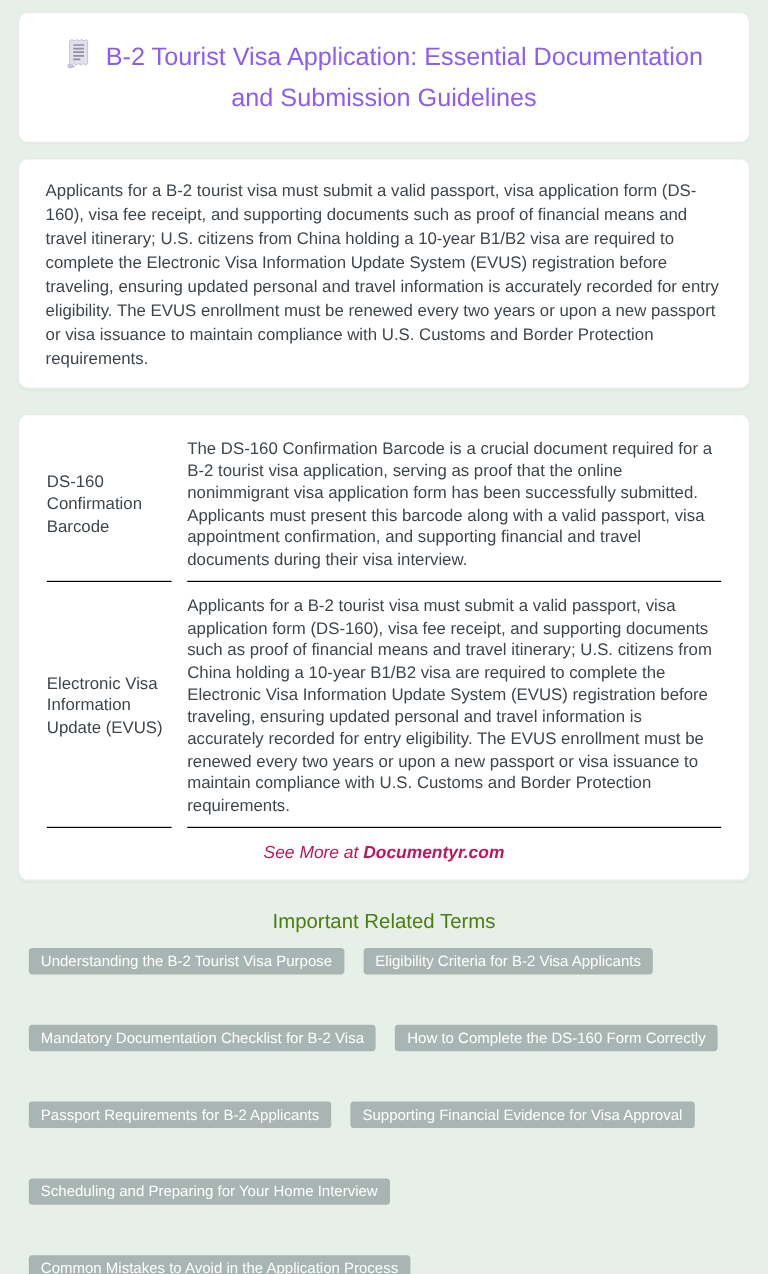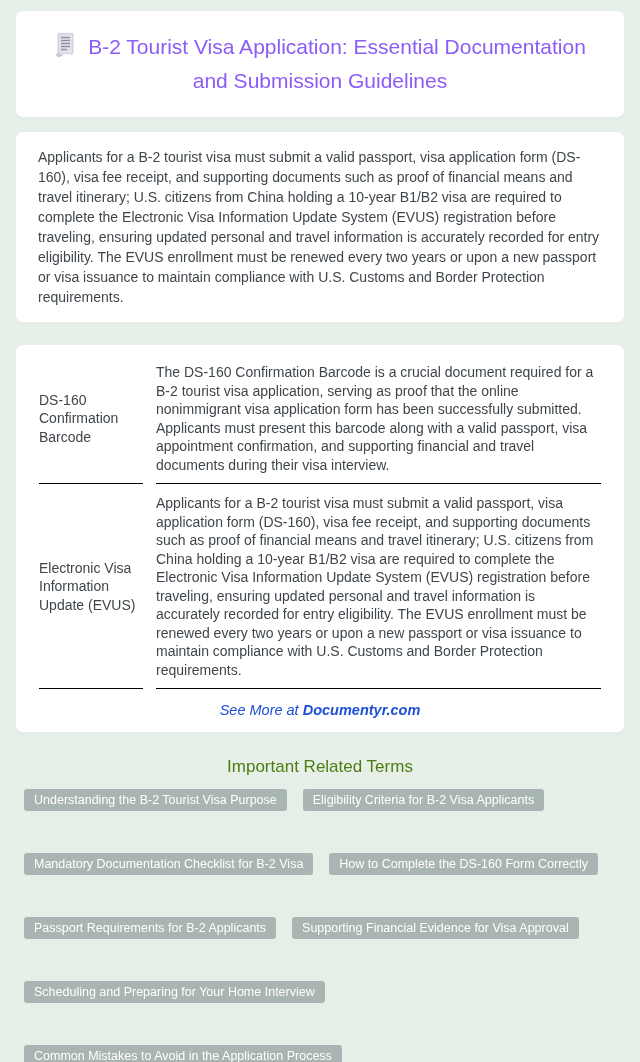--- a/index.html
+++ b/index.html
@@ -57,21 +57,21 @@
     vertical-align: middle;
     text-align: left;
   }
   td.term-cell { width: 104px; }
   .see-more {
     margin: 0;
     padding: 13px 0 8px;
     text-align: center;
     font-style: italic;
     font-size: 14.5px;
-    color: #1d4ed8;
+    color: #be185d;
   }
   .see-more b { font-weight: 700; }
   
   .related-heading {
     margin: 24px 15px 0;
     text-align: center;
     font-size: 17px;
     font-weight: 500;
     color: #4d7c0f;
   }

